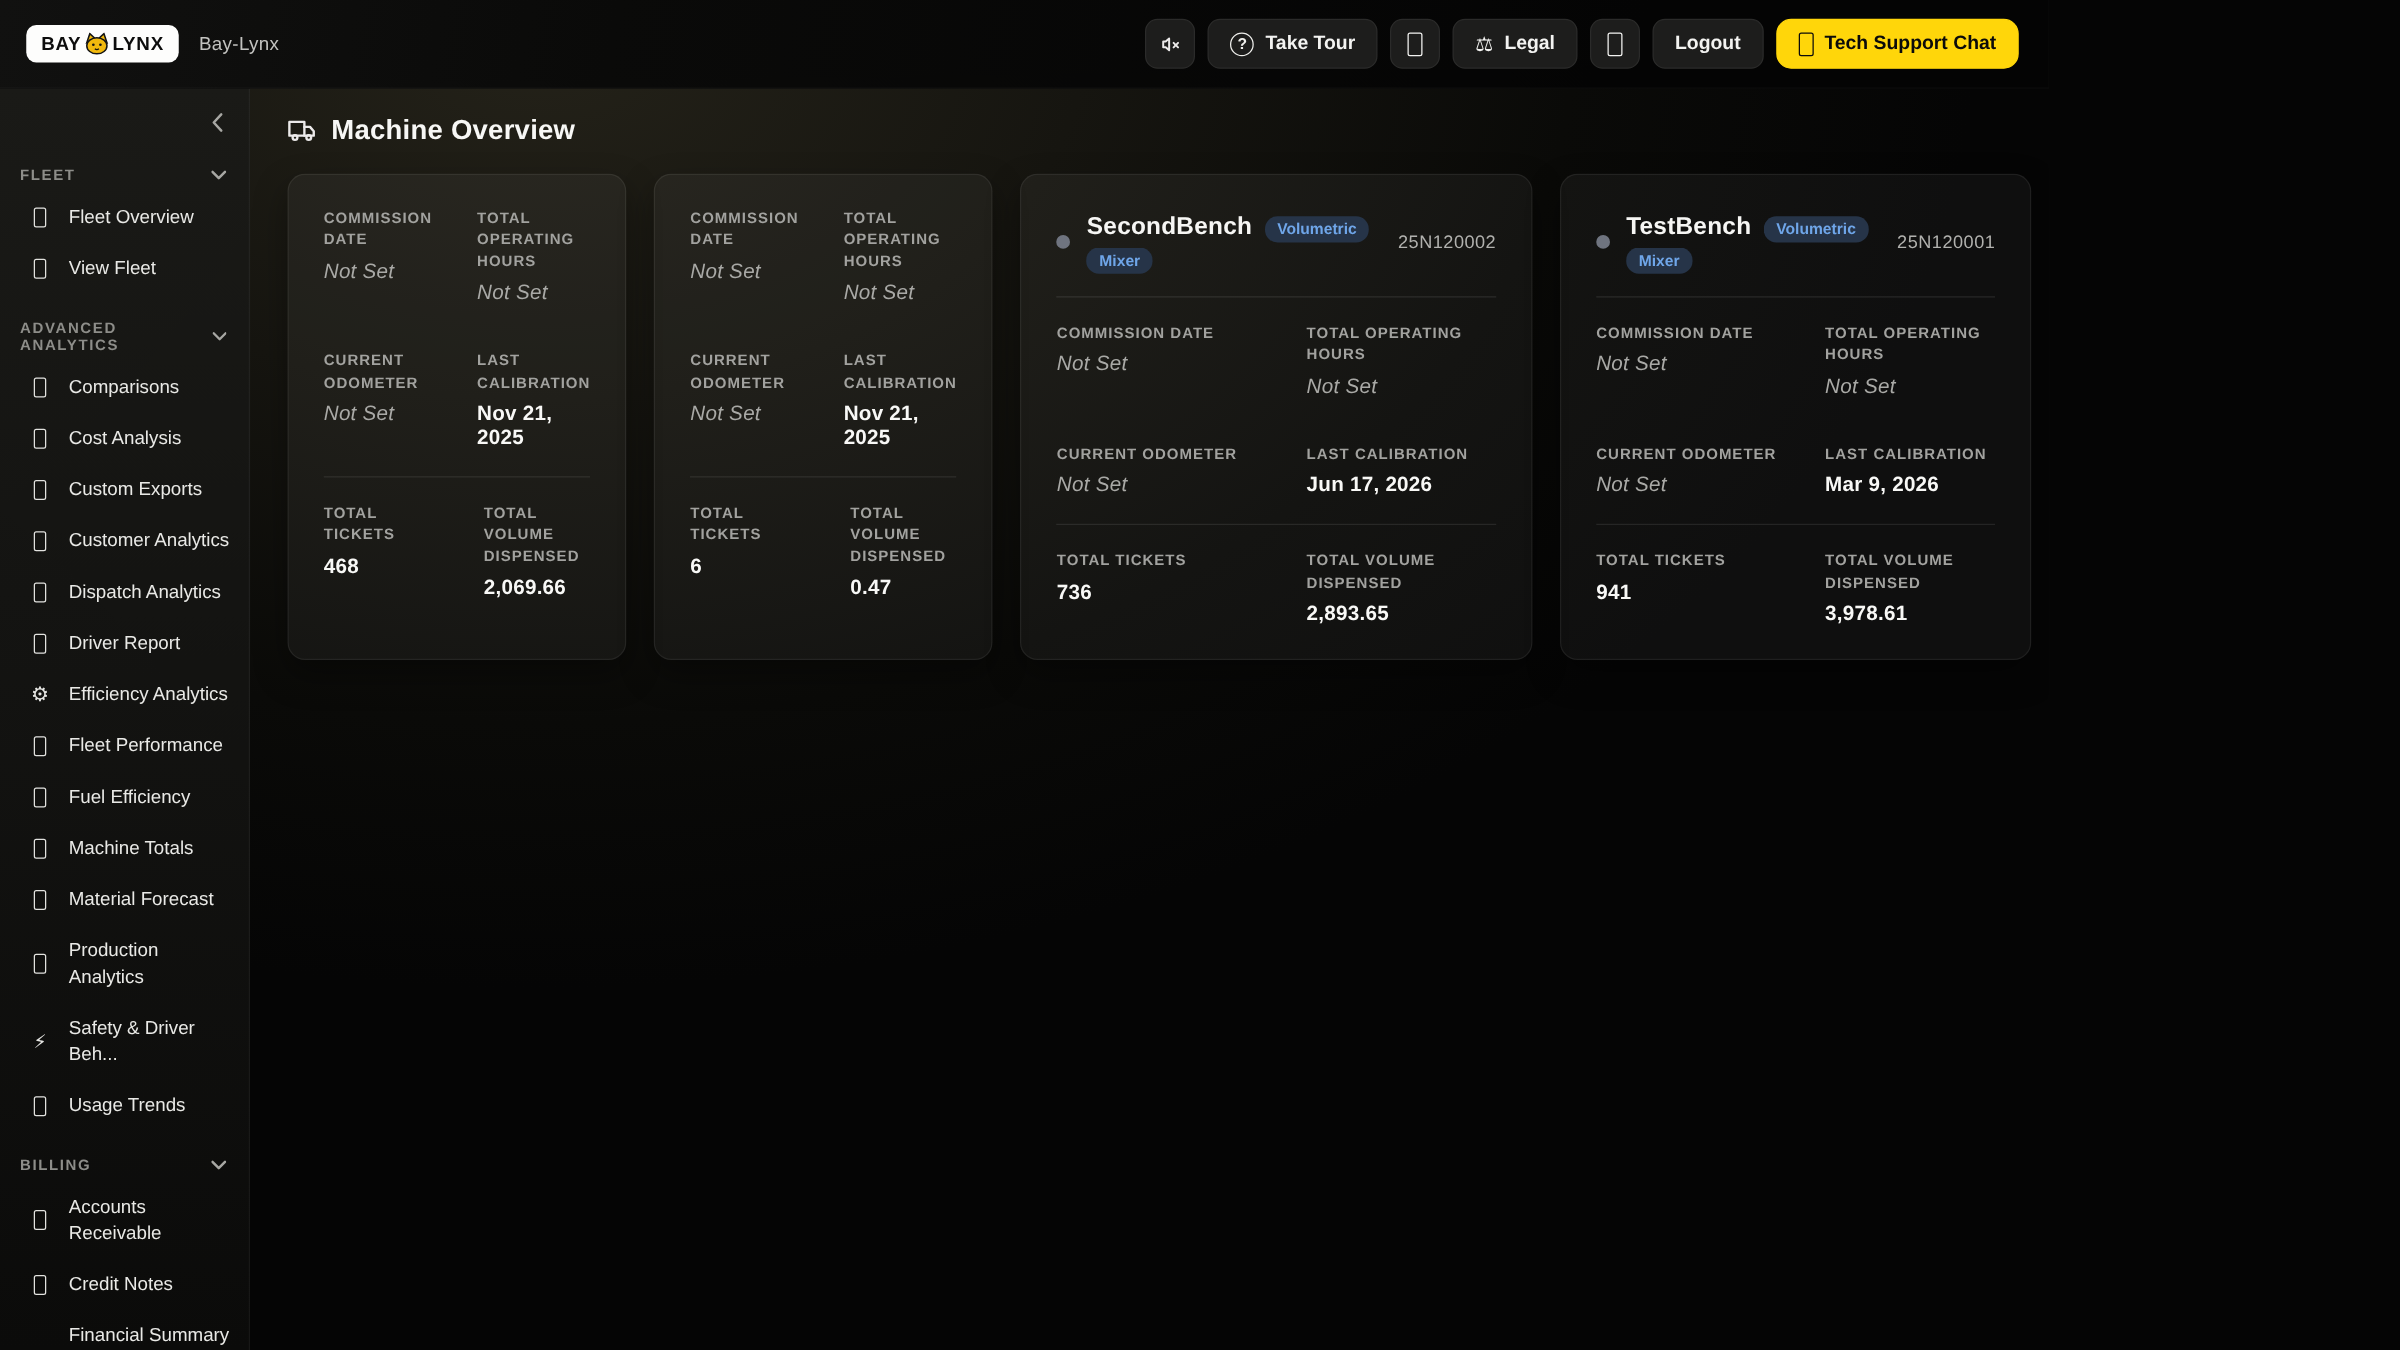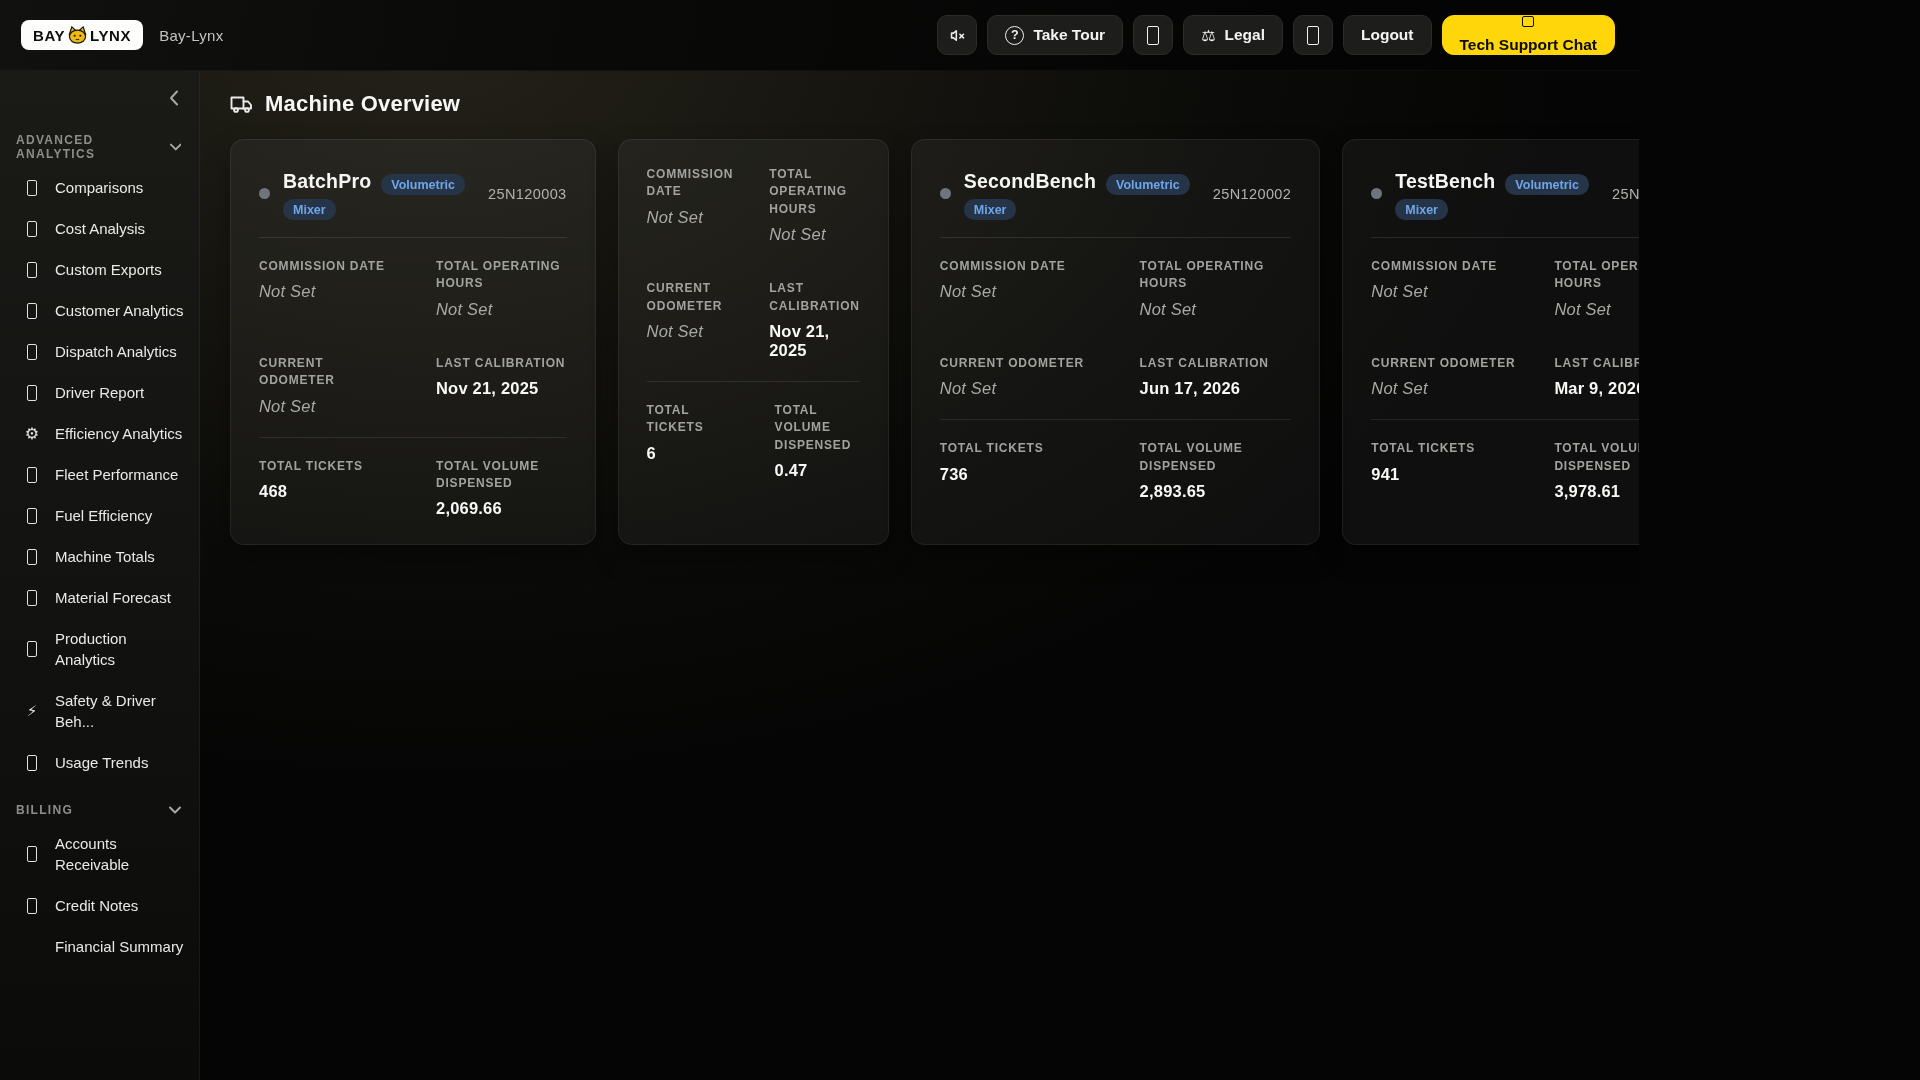--- a/index.html
+++ b/index.html
@@ -29,21 +29,21 @@
   .app-name { margin-left:16px; font-size:15px; color:#c3c3c0; letter-spacing:0.3px; }
   .tb-right { margin-left:auto; display:flex; align-items:center; gap:10px; }
   .tb-btn {
     height:40px; border-radius:10px;
     background:#1d1d1c; border:1px solid #2b2b2a;
     color:#f3f3f1; font-weight:700; font-size:15.5px;
     padding:0 17px; display:flex; align-items:center; gap:9px;
     cursor:pointer; white-space:nowrap;
   }
   .tb-icon-btn { width:40px; padding:0; justify-content:center; }
-  .tb-chat { background:#FFD60A; border:1px solid #FFD60A; color:#0b0b0b; font-weight:800; border-radius:12px;flex-direction:column; }
+  .tb-chat { background:#FFD60A; border:1px solid #FFD60A; color:#0b0b0b; font-weight:800; border-radius:12px; }
   .q-circle {
     width:19px; height:19px; border:1.8px solid #efefec; border-radius:50%;
     display:flex; align-items:center; justify-content:center;
     font-size:12.5px; font-weight:700; color:#efefec;
   }
   .glyph { font-family:"DejaVu Sans", sans-serif; font-weight:400; }
   .tofu {
     display:inline-block; width:12px; height:19px;
     border:1.8px solid currentColor; border-radius:2px;
   }
@@ -174,20 +174,43 @@
 
   <nav class="sidebar">
     <div class="collapse-row">
       <span class="collapse-btn">
         <svg class="chev" viewBox="0 0 10 16" width="10" height="16">
             <polyline points="8,1.5 2,8 8,14.5"></polyline>
           </svg>
       </span>
     </div>
     <div id="sidebar-sections">
+  <div class="side-section">
+    <div class="side-section-header">
+      <span class="side-section-label">FLEET</span>
+      <svg class="chev" viewBox="0 0 12 8" width="12" height="8">
+              <polyline points="1,1.5 6,6.5 11,1.5"></polyline>
+            </svg>
+    </div>
+    <div class="side-items">
+  <div class="side-item">
+    <span class="side-icon">
+                <span class="tofu"></span>
+              </span>
+    <span class="side-label">Fleet Overview</span>
+  </div>
+
+  <div class="side-item">
+    <span class="side-icon">
+                <span class="tofu"></span>
+              </span>
+    <span class="side-label">View Fleet</span>
+  </div>
+</div>
+  </div>
 
   <div class="side-section">
     <div class="side-section-header">
       <span class="side-section-label">ADVANCED ANALYTICS</span>
       <svg class="chev" viewBox="0 0 12 8" width="12" height="8">
               <polyline points="1,1.5 6,6.5 11,1.5"></polyline>
             </svg>
     </div>
     <div class="side-items">
   <div class="side-item">
@@ -327,27 +350,20 @@
       <svg class="lineicon" viewBox="0 0 24 24" width="24" height="24" style="stroke-width:1.9;">
         <path d="M1.5 5.5h12v11h-12z"></path>
         <path d="M13.5 9.5h4.5l3 3.5v3.5h-7.5"></path>
         <circle cx="6" cy="18" r="1.9"></circle>
         <circle cx="17" cy="18" r="1.9"></circle>
       </svg>
       <h1 class="page-title">Machine Overview</h1>
     </div>
     <div class="cards-grid" id="cards-grid">
   <div class="card">
-    <div class="card-head">
-      <span class="dot"></span>
-      <span class="card-title-wrap">
-        <span class="card-name">BatchPro</span><span class="badge">Volumetric Mixer</span>
-      </span>
-      <span class="serial">25N120003</span>
-    </div>
     <div class="card-body">
       <div class="field">
               <div class="flabel">COMMISSION DATE</div>
               <div class="fvalue not-set">Not Set</div>
             </div>
       <div class="field">
               <div class="flabel">TOTAL OPERATING HOURS</div>
               <div class="fvalue not-set">Not Set</div>
             </div>
       <div class="field">

